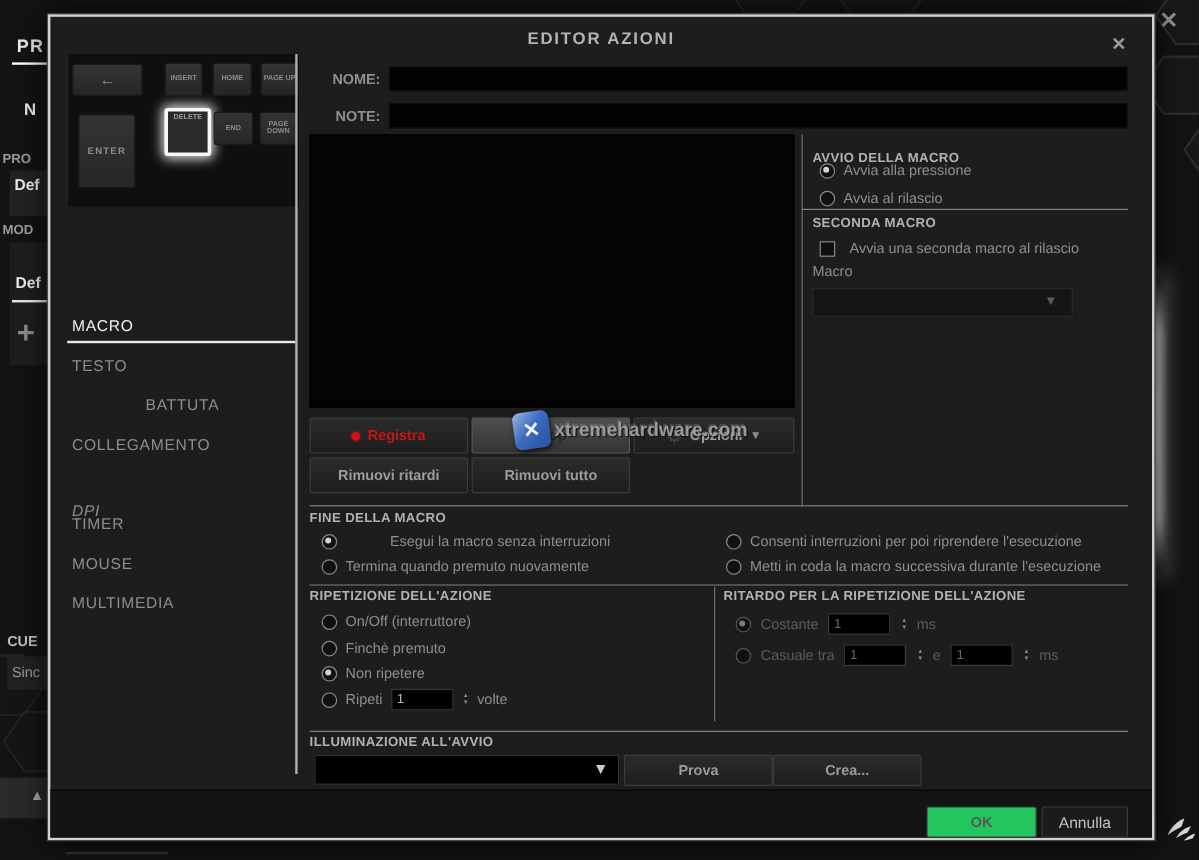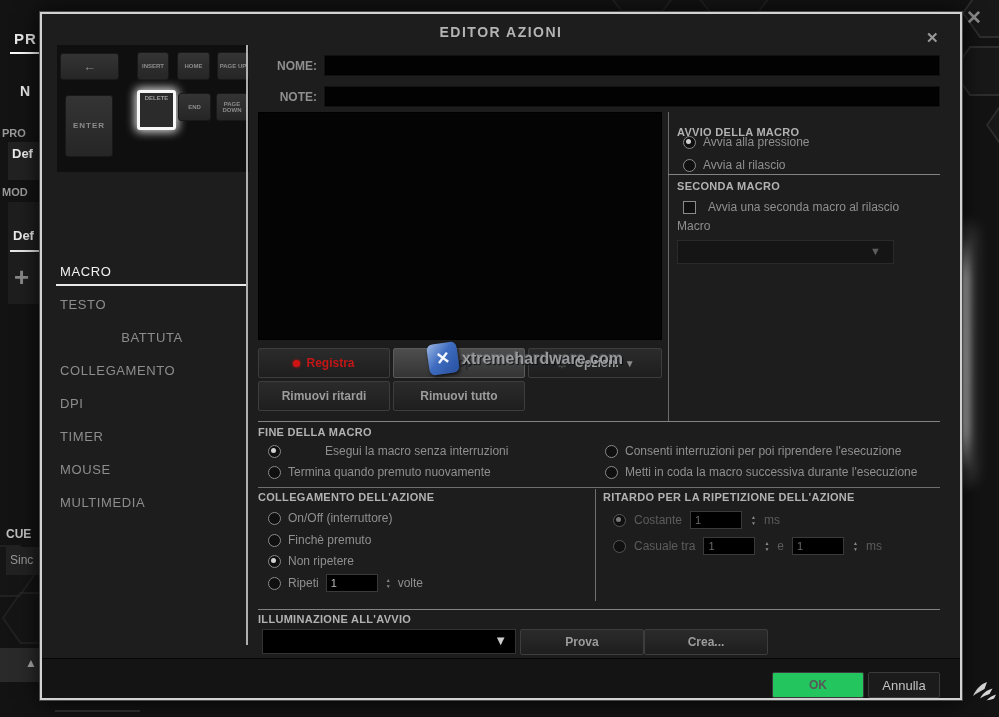--- a/index.html
+++ b/index.html
@@ -153,21 +153,21 @@
     <div class="abs field-label" style="left:225px;top:45px;width:50px;">NOME:</div>
     <div class="abs black-input" style="left:282px;top:41px;width:616px;height:21px;color:#ccc;font-size:12px;padding:2px 6px;"></div>
     <div class="abs field-label" style="left:225px;top:76px;width:50px;">NOTE:</div>
     <div class="abs black-input" style="left:282px;top:72px;width:616px;height:21px;color:#ccc;font-size:12px;padding:2px 6px;"></div>
 
     <div class="menu-item sel" style="top:250px;">MACRO</div>
     <div class="abs" style="left:14px;top:270px;width:190px;height:2px;background:#e9e9e9;"></div>
     <div class="menu-item" style="top:283px;">TESTO</div>
     <div class="menu-item" style="top:316px;text-align:center;">BATTUTA</div>
     <div class="menu-item" style="top:349px;">COLLEGAMENTO</div>
-    <div class="menu-item" style="top:382px;">DPI</div>
+    <div class="menu-item" style="top:404px;font-style:italic;">DPI</div>
     <div class="menu-item" style="top:415px;">TIMER</div>
     <div class="menu-item" style="top:448px;">MOUSE</div>
     <div class="menu-item" style="top:481px;">MULTIMEDIA</div>
 
     <div class="abs" style="left:216px;top:98px;width:404px;height:228px;background:#040404;border:1px solid #000;"></div>
 
     <div class="vline" style="left:626px;top:98px;width:1px;height:310px;background:#7a7a7a;"></div>
 
     <div class="sect" style="left:635px;top:112px;">AVVIO DELLA MACRO</div>
     <div class="optrow" style="left:641px;top:119px;">
@@ -228,21 +228,21 @@
     <div class="optrow" style="left:563px;top:449px;">
       <span class="radio"></span>
       <span class="optlabel">Metti in coda la macro successiva durante l'esecuzione</span>
     </div>
     <div class="optrow" style="left:563px;top:428px;">
       <span class="radio"></span>
       <span class="optlabel">Consenti interruzioni per poi riprendere l'esecuzione</span>
     </div>
     <div class="hline" style="left:216px;top:473px;width:682px;background:#6f6f6f;"></div>
 
-    <div class="sect" style="left:216px;top:477px;">COLLEGAMENTO DELL'AZIONE</div>
+    <div class="sect" style="left:216px;top:477px;">RIPETIZIONE DELL'AZIONE</div>
     <div class="optrow" style="left:226px;top:495px;">
       <span class="radio"></span>
       <span class="optlabel">On/Off (interruttore)</span>
     </div>
     <div class="optrow" style="left:226px;top:517px;">
       <span class="radio"></span>
       <span class="optlabel">Finchè premuto</span>
     </div>
     <div class="optrow" style="left:226px;top:538px;">
       <span class="radio sel"></span>

